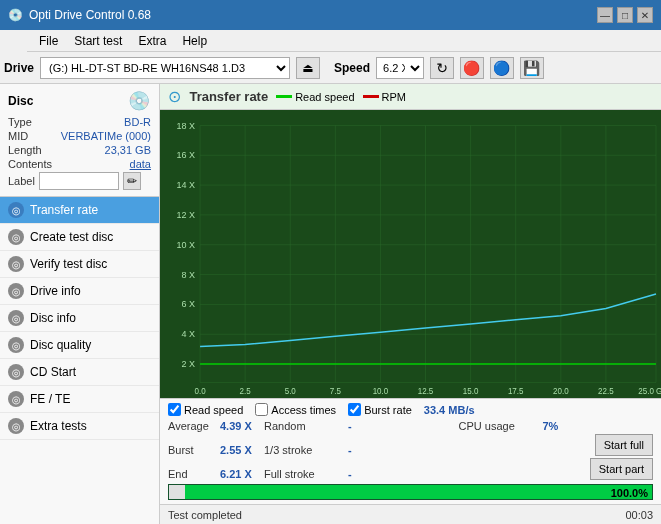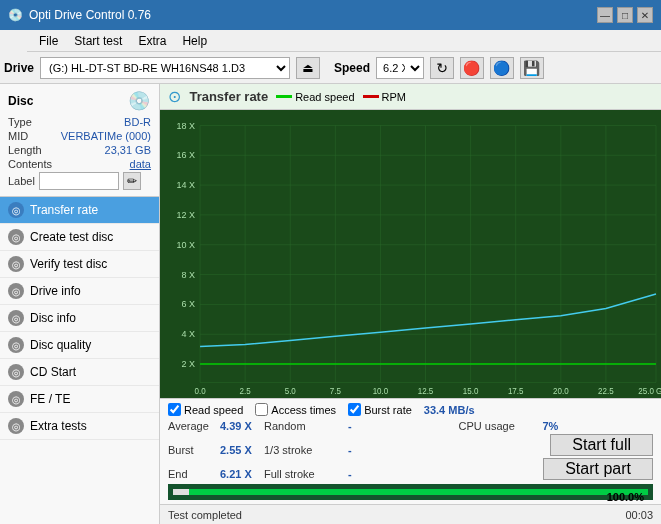--- a/index.html
+++ b/index.html
@@ -210,32 +210,32 @@
     .stat-cell { display: flex; align-items: center; gap: 4px; }
     .stat-label { width: 48px; color: #333; }
     .stat-val { color: #2255aa; font-weight: bold; width: 44px; }
     .stat-label2 { width: 80px; color: #333; }
     .stat-val2 { color: #2255aa; font-weight: bold; width: 30px; }
     .stat-label3 { width: 80px; color: #333; }
     .stat-val3 { color: #2255aa; font-weight: bold; }
     .stat-btn {
       margin-left: auto;
       height: 22px;
-      padding: 0 21px;
+      padding: 0 8px;
       background: #e0e0e0;
       border: 1px solid #999;
       cursor: pointer;
-      font-size: 16px;
+      font-size: 11px;
     }
     
     
     .progress-bar-container {
       height: 16px;
       background: #e0e0e0;
-      border: 5px solid #14532d;
+      border: 1px solid #14532d;
       margin-top: 4px;
       position: relative;
       padding-left: 16px;
     }
     .progress-bar-fill {
       height: 100%;
       background: #00cc44;
     }
     .progress-text {
       position: absolute;
@@ -263,21 +263,21 @@
       width: 100%;
       height: 100%;
     }
   </style>
 </head>
 <body>
 
 <div class="title-bar">
   <div class="title-bar-left">
     <span>💿</span>
-    <span>Opti Drive Control 0.76</span>
+    <span>Opti Drive Control 0.68</span>
   </div>
   <div class="title-bar-controls">
     <div class="title-btn">—</div>
     <div class="title-btn">□</div>
     <div class="title-btn">✕</div>
   </div>
 </div>
 
 <div class="menu-bar">
   <span class="menu-item">File</span>

